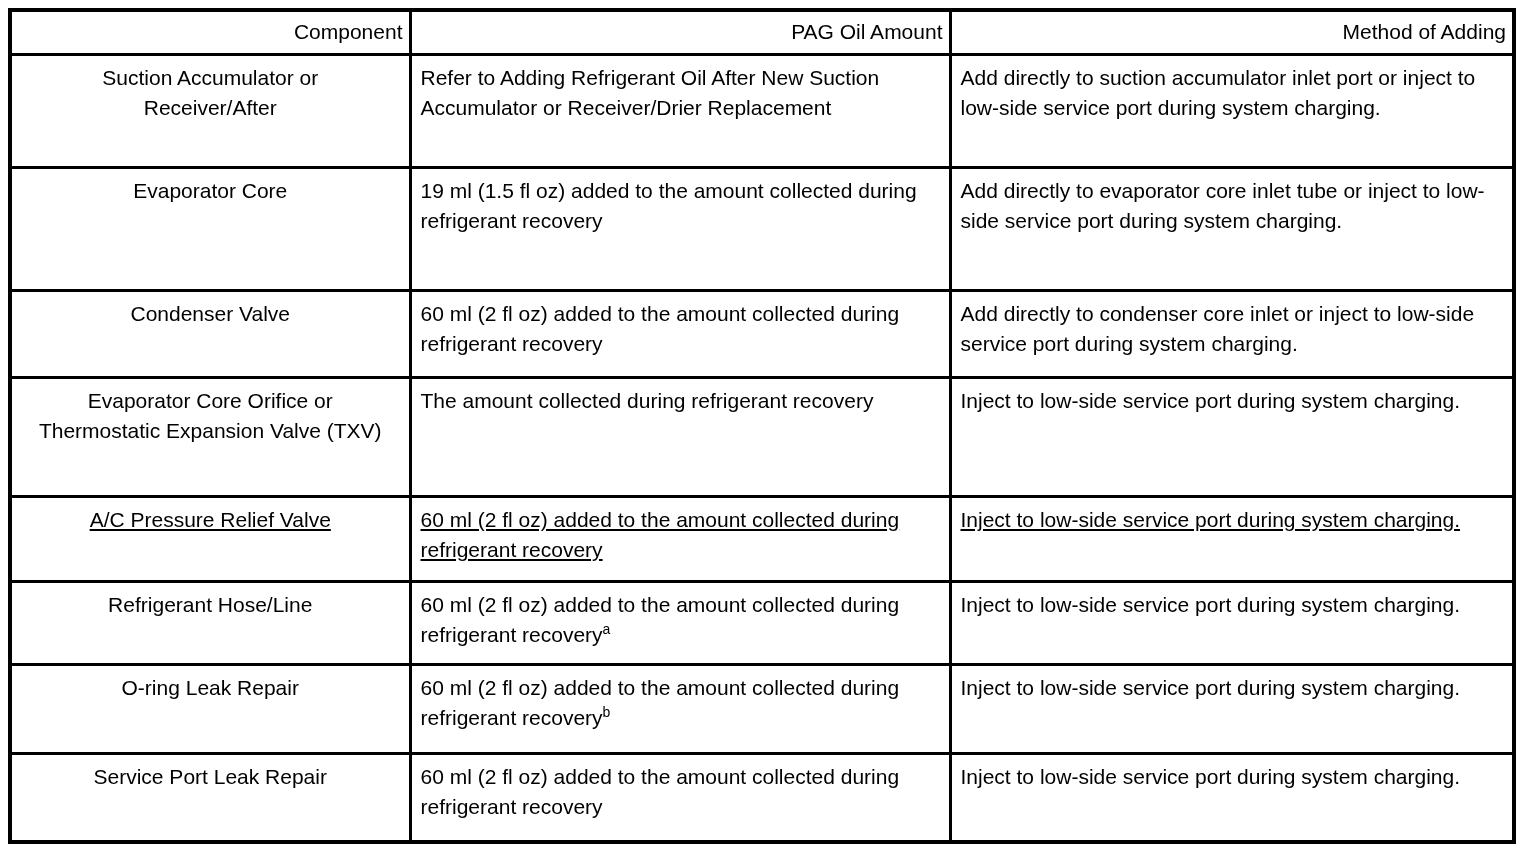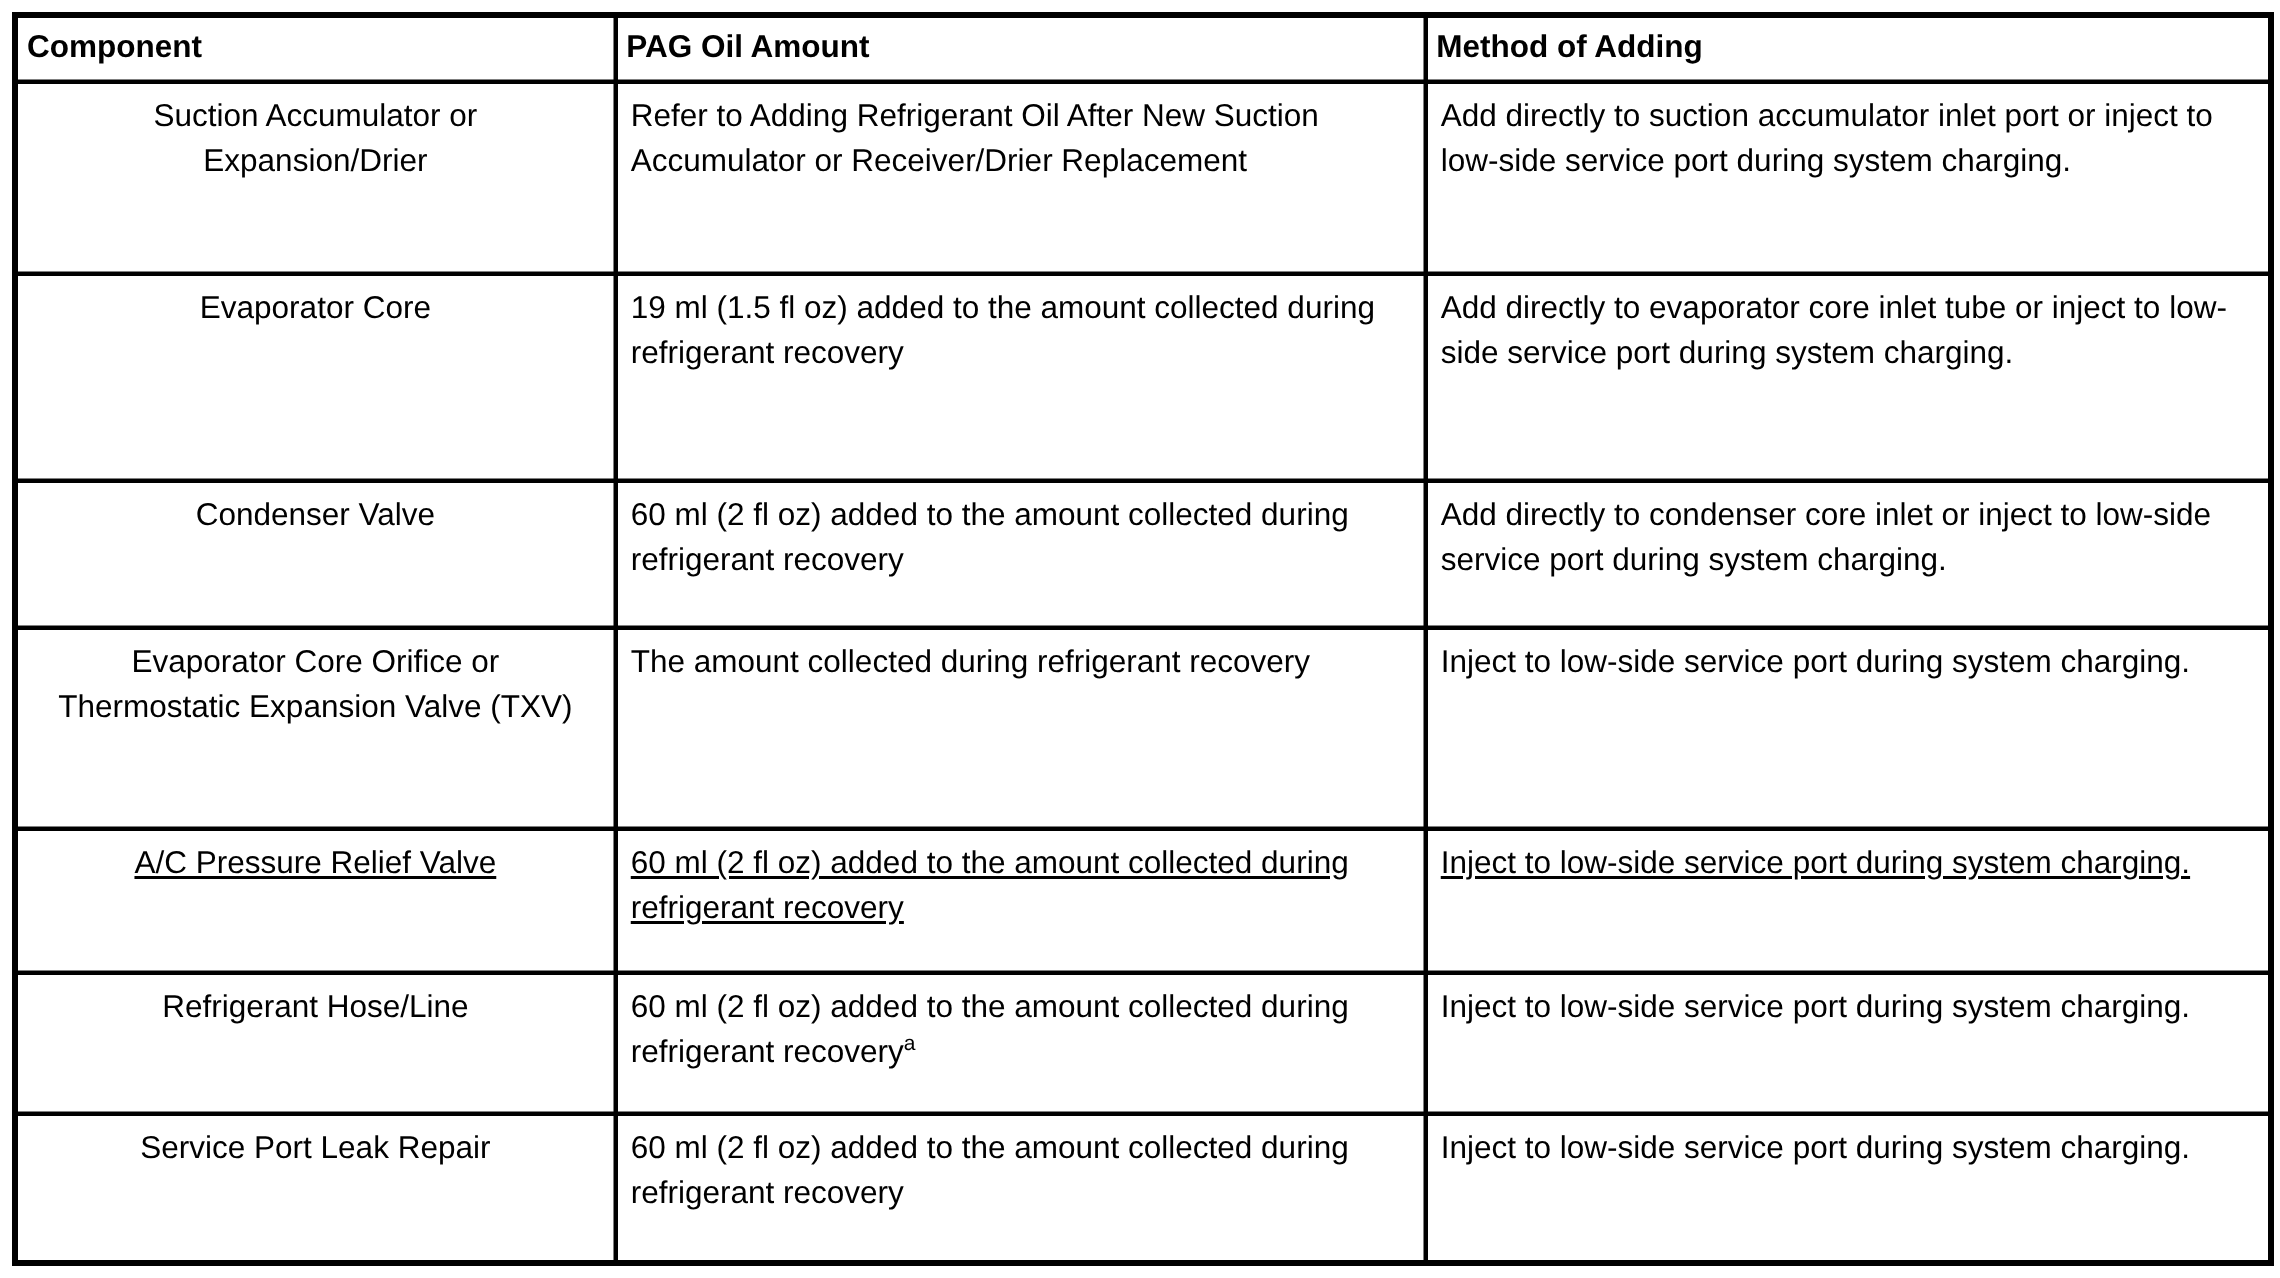--- a/index.html
+++ b/index.html
@@ -31,22 +31,22 @@
   table.oil-table col.c1 { width: 400px; }
   table.oil-table col.c2 { width: 540px; }
   table.oil-table col.c3 { width: 564px; }
   table.oil-table th,
   table.oil-table td {
     border: 3px solid #000000;
     vertical-align: top;
     overflow: hidden;
   }
   table.oil-table th {
-    font-weight: bold;
-    text-align: left;
+    font-weight: normal;
+    text-align: right;
     vertical-align: middle;
     padding: 2px 6px;
   }
   td.c1 {
     text-align: center;
     padding: 7px 24px 4px 24px;
   }
   td.c2 {
     text-align: left;
     padding: 7px 6px 4px 9px;
@@ -73,21 +73,21 @@
     </colgroup>
     <thead>
       <tr style="height:44px;">
         <th>Component</th>
         <th>PAG Oil Amount</th>
         <th>Method of Adding</th>
       </tr>
     </thead>
     <tbody>
       <tr style="height:103px;">
-        <td class="c1">Suction Accumulator or Expansion/Drier</td>
+        <td class="c1">Suction Accumulator or Receiver/After</td>
         <td class="c2"><span>Refer to Adding Refrigerant Oil After New Suction Accumulator or Receiver/Drier Replacement</span><sup class="fn"></sup></td>
         <td class="c3">Add directly to suction accumulator inlet port or inject to low-side service port during system charging.</td>
       </tr>
       <tr style="height:111px;">
         <td class="c1">Evaporator Core</td>
         <td class="c2"><span>19 ml (1.5 fl oz) added to the amount collected during refrigerant recovery</span><sup class="fn"></sup></td>
         <td class="c3">Add directly to evaporator core inlet tube or inject to low-side service port during system charging.</td>
       </tr>
       <tr style="height:78px;">
         <td class="c1">Condenser Valve</td>
@@ -103,19 +103,24 @@
         <td class="c1">A/C Pressure Relief Valve</td>
         <td class="c2"><span>60 ml (2 fl oz) added to the amount collected during refrigerant recovery</span><sup class="fn"></sup></td>
         <td class="c3">Inject to low-side service port during system charging.</td>
       </tr>
       <tr style="height:75px;">
         <td class="c1">Refrigerant Hose/Line</td>
         <td class="c2"><span>60 ml (2 fl oz) added to the amount collected during refrigerant recovery</span><sup class="fn">a</sup></td>
         <td class="c3">Inject to low-side service port during system charging.</td>
       </tr>
       <tr style="height:80px;">
+        <td class="c1">O-ring Leak Repair</td>
+        <td class="c2"><span>60 ml (2 fl oz) added to the amount collected during refrigerant recovery</span><sup class="fn">b</sup></td>
+        <td class="c3">Inject to low-side service port during system charging.</td>
+      </tr>
+      <tr style="height:80px;">
         <td class="c1">Service Port Leak Repair</td>
         <td class="c2"><span>60 ml (2 fl oz) added to the amount collected during refrigerant recovery</span><sup class="fn"></sup></td>
         <td class="c3">Inject to low-side service port during system charging.</td>
       </tr>
     </tbody>
   </table>
 </div>
 
 </body></html>

